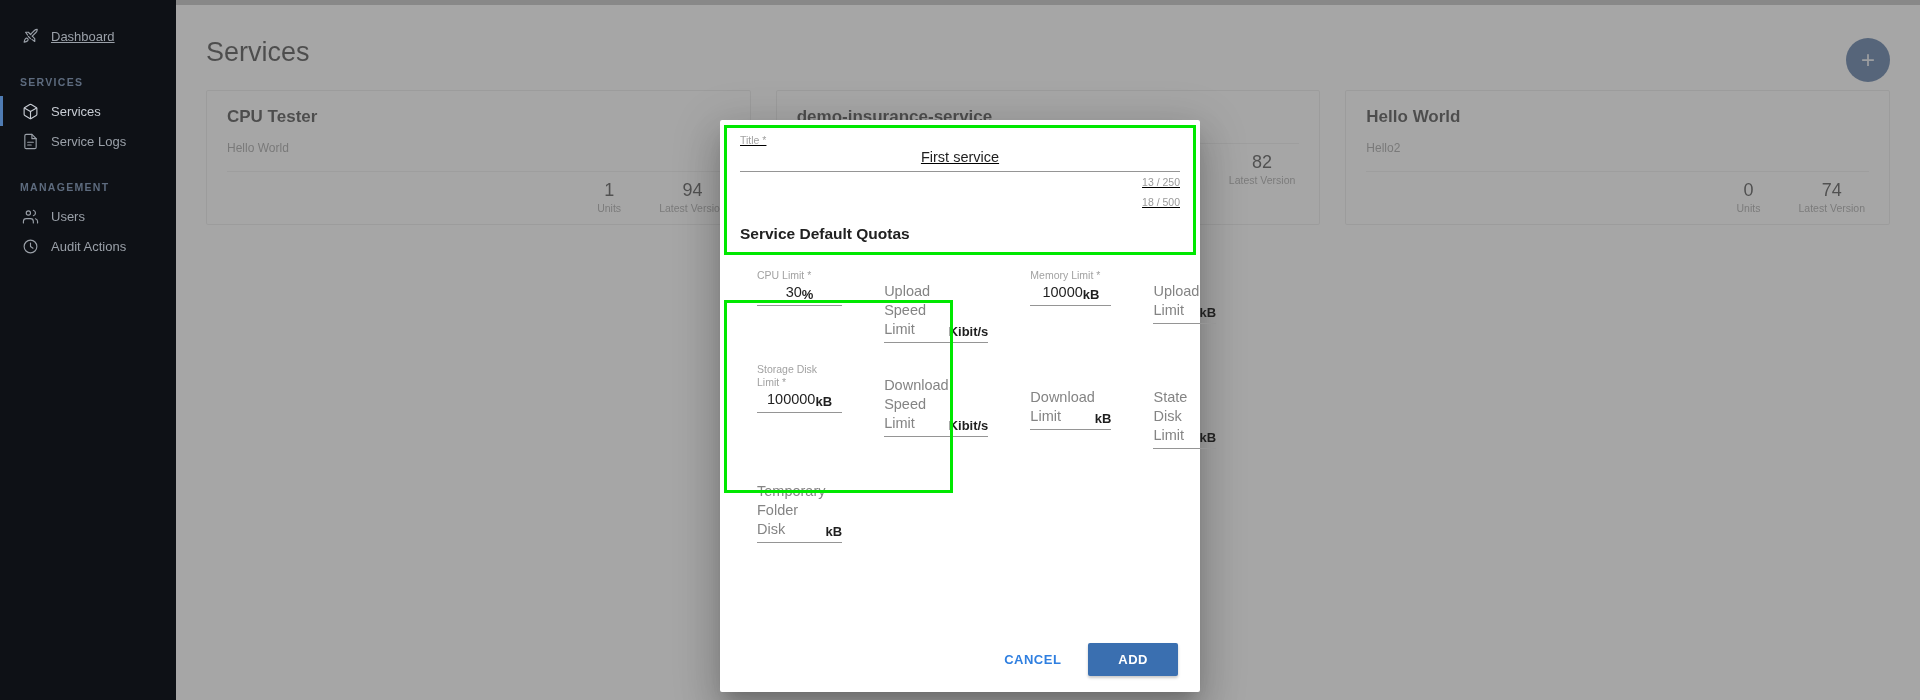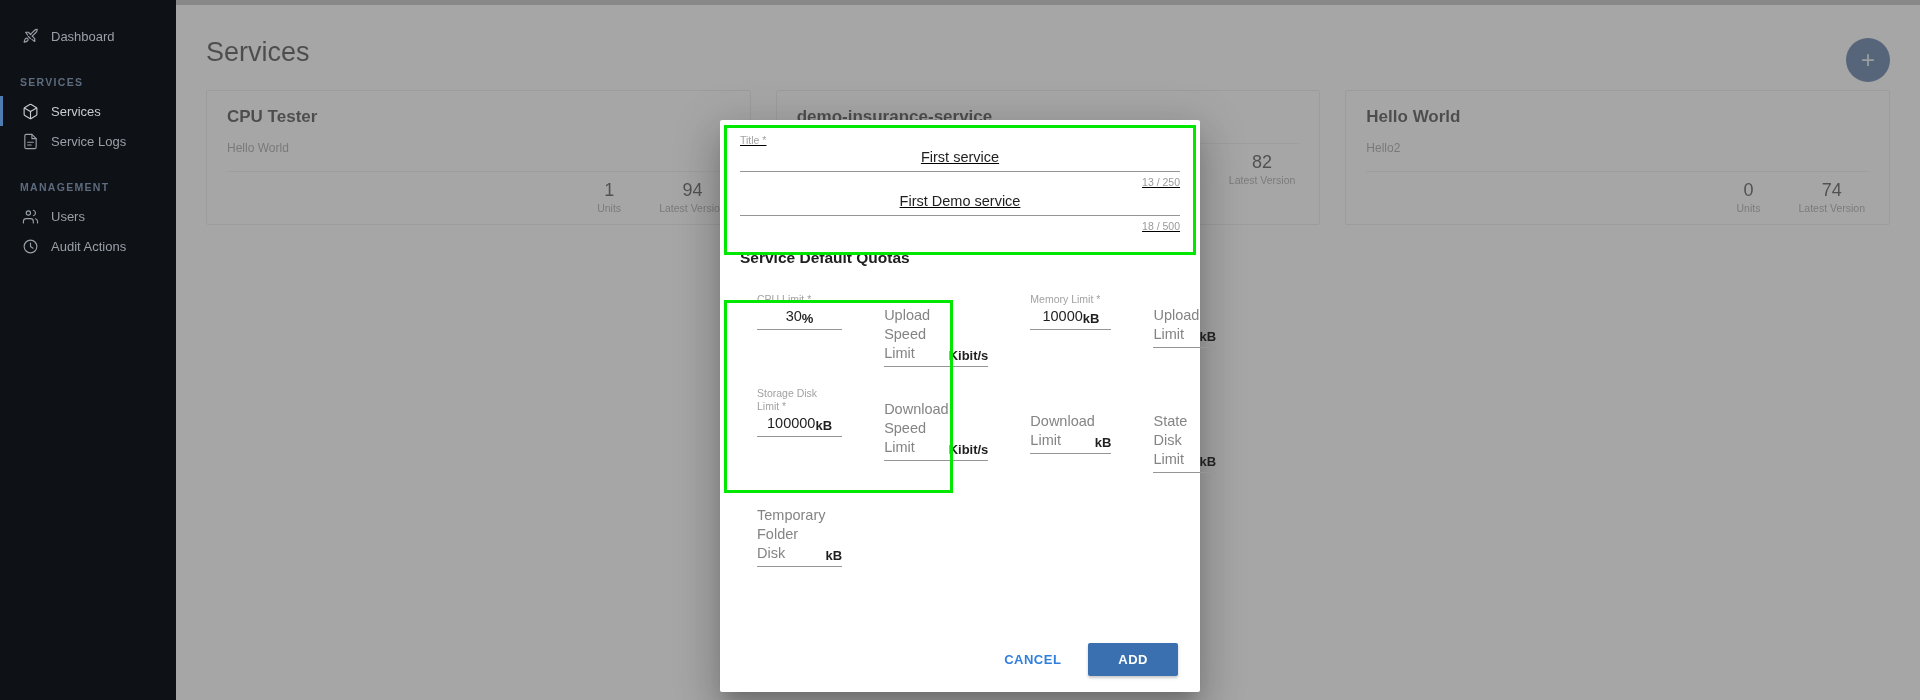--- a/index.html
+++ b/index.html
@@ -51,21 +51,21 @@
     width: 3px; height: 100%; background: #4f7cb3;
   }
   .nav-group {
     padding-left: 20px;
     color: #5d6b7e;
     font-size: 10.5px;
     font-weight: bold;
     letter-spacing: 1.3px;
     margin-top: 25px; margin-bottom: 8px;
   }
-  .nav-dashboard { margin-top: 11px; margin-bottom: 0; }
+  .nav-dashboard { margin-top: 11px; margin-bottom: 0; text-decoration: underline; }
 
   
   .content {
     position: absolute; left: 176px; top: 5px;
     width: 1744px; height: 695px;
     background: #fafafa;
   }
   .content-inner { padding: 20px 14px 0 14px; }
   .page-title {
     font-size: 27px; font-weight: 400; color: #1c1c1c;
@@ -329,23 +329,20 @@
 
       <div class="field">
         <div class="field-label">Title *</div>
         <div class="field-line">
           <span class="field-val">First service</span>
         </div>
         <div class="counter">13 / 250</div>
       </div>
 
       <div class="field" style="padding-top:4px;">
-        <div class="field-line">
-          <span class="field-val">First Demo service</span>
-        </div>
         <div class="counter">18 / 500</div>
       </div>
 
       <h2 class="section-title">Service Default Quotas</h2>
 
       <div class="quota-grid">
 
         <div class="qfield">
           <div class="field-label">CPU Limit *</div>
           <div class="field-line">

